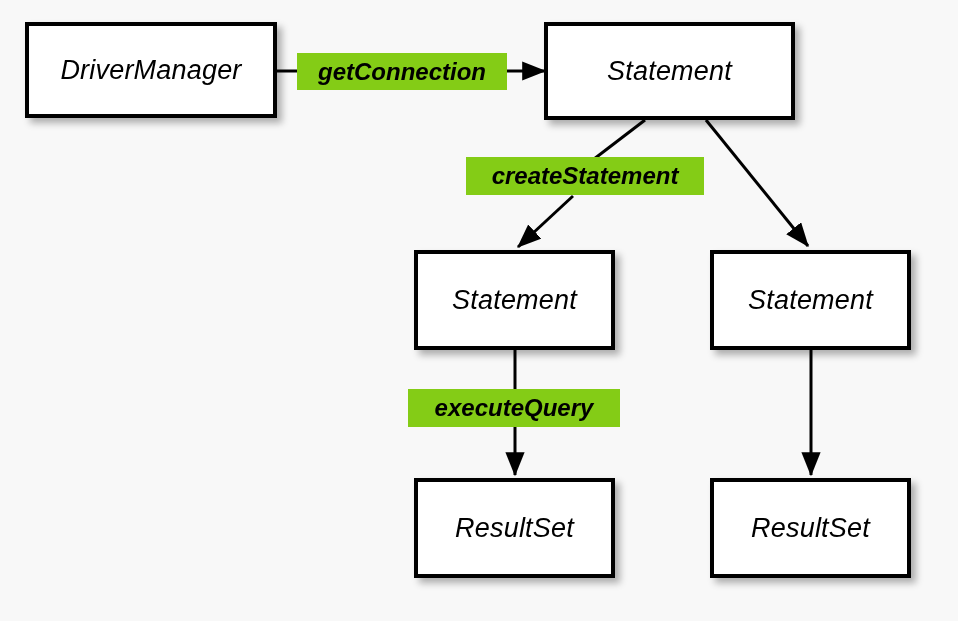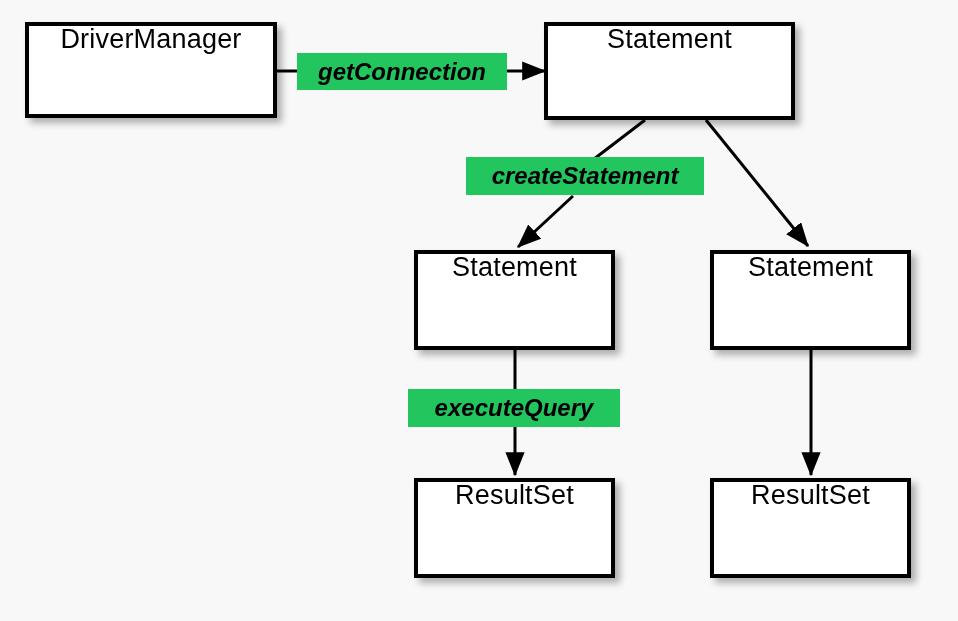--- a/index.html
+++ b/index.html
@@ -27,36 +27,37 @@
     width: 958px;
     height: 621px;
   }
   .node {
     position: absolute;
     box-sizing: border-box;
     background: #ffffff;
     border: 4px solid #000000;
     box-shadow: 5px 5px 7px rgba(0,0,0,0.30);
     display: flex;
-    align-items: flex-start;
+    align-items: center;
     justify-content: center;
     z-index: 3;
+    font-style: italic;
   }
   .node-label {
     font-family: "Liberation Sans", sans-serif;
     font-size: 27px;
     font-weight: 400;
     color: #000000;
     letter-spacing: 0.2px;
     line-height: 1;
     white-space: nowrap;
   }
   .edge-label {
     position: absolute;
-    background: #22c55e;
+    background: #84cc16;
     color: #000000;
     font-family: "Liberation Sans", sans-serif;
     font-style: italic;
     font-weight: 700;
     font-size: 24px;
     line-height: 1;
     white-space: nowrap;
     display: flex;
     align-items: center;
     justify-content: center;

